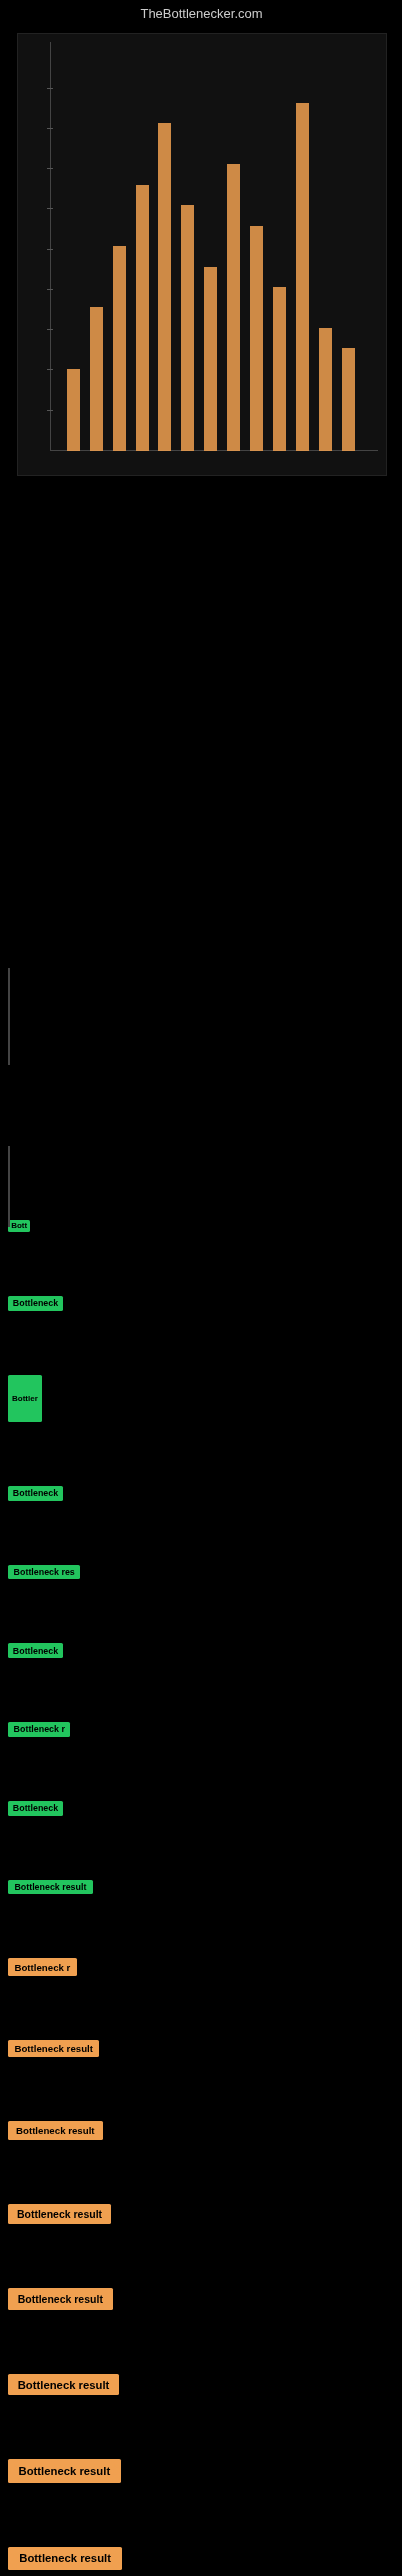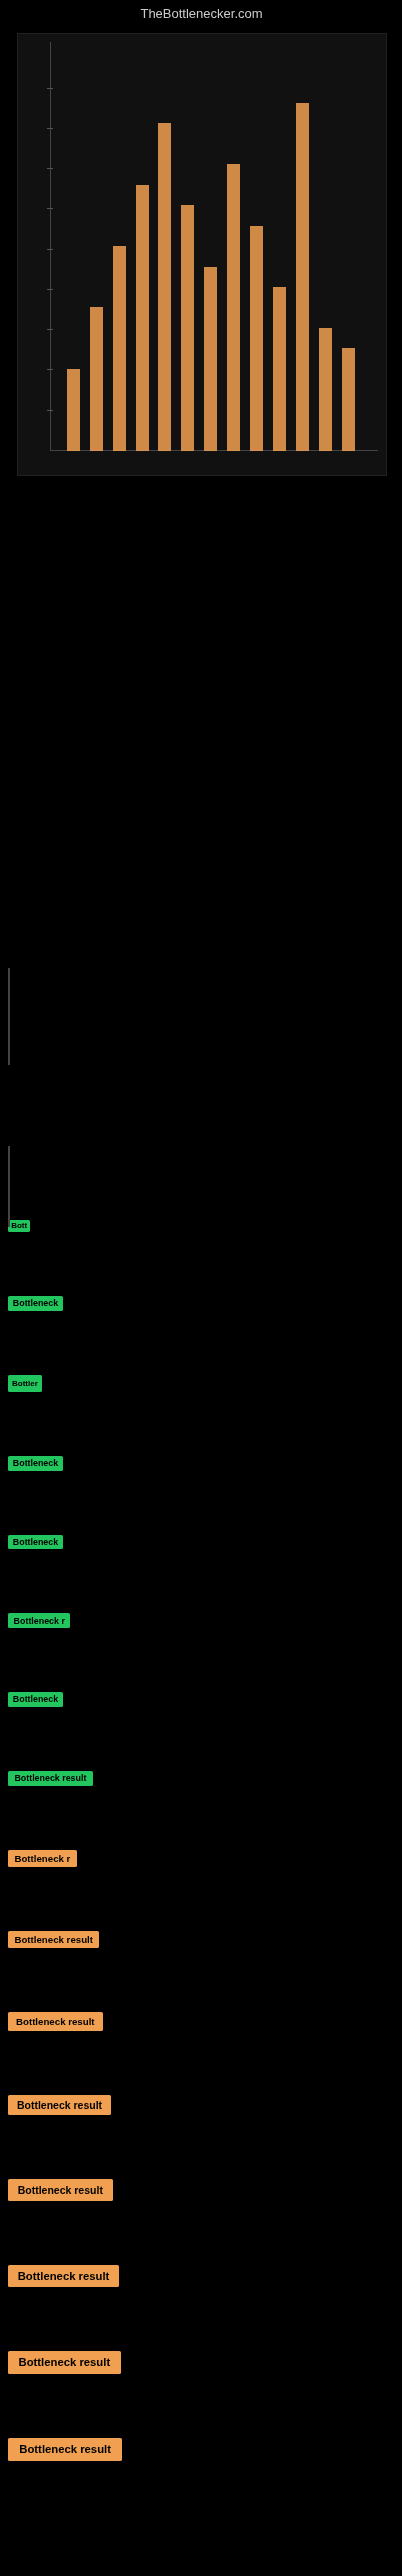--- a/index.html
+++ b/index.html
@@ -158,27 +158,30 @@
 
   <div class="result-item" style="margin-bottom: 64px;">
     <span class="result-label-small" style="font-size:8px; padding: 1.6px 3.2px;">Bott</span>
   </div>
 
   <div class="result-item" style="margin-bottom: 64px;">
     <span class="result-label-small" style="font-size:8.9px; padding: 2.4px 4.8px;">Bottleneck</span>
   </div>
 
   <div class="result-item" style="margin-bottom: 64px;">
-    <span class="result-label-small" style="font-size:8px; padding: 4px 4px;">Bottler</span>
+    <span class="result-label-small" style="font-size:8px; padding: 19px 4px;">Bottler</span>
   </div>
 
   <div class="result-item" style="margin-bottom: 64px;">
     <span class="result-label-small" style="font-size:8.9px;">Bottleneck</span>
   </div>
 
+  <div class="result-item" style="margin-bottom: 64px;">
+    <span class="result-label-small" style="font-size:8.9px; padding: 2.4px 5.6px;">Bottleneck res</span>
+  </div>
 
   <div class="result-item" style="margin-bottom: 64px;">
     <span class="result-label-small" style="font-size:8.9px;">Bottleneck</span>
   </div>
 
   <div class="result-item" style="margin-bottom: 64px;">
     <span class="result-label-small" style="font-size:8.9px; padding: 2.4px 5.6px;">Bottleneck r</span>
   </div>
 
   <div class="result-item" style="margin-bottom: 64px;">

